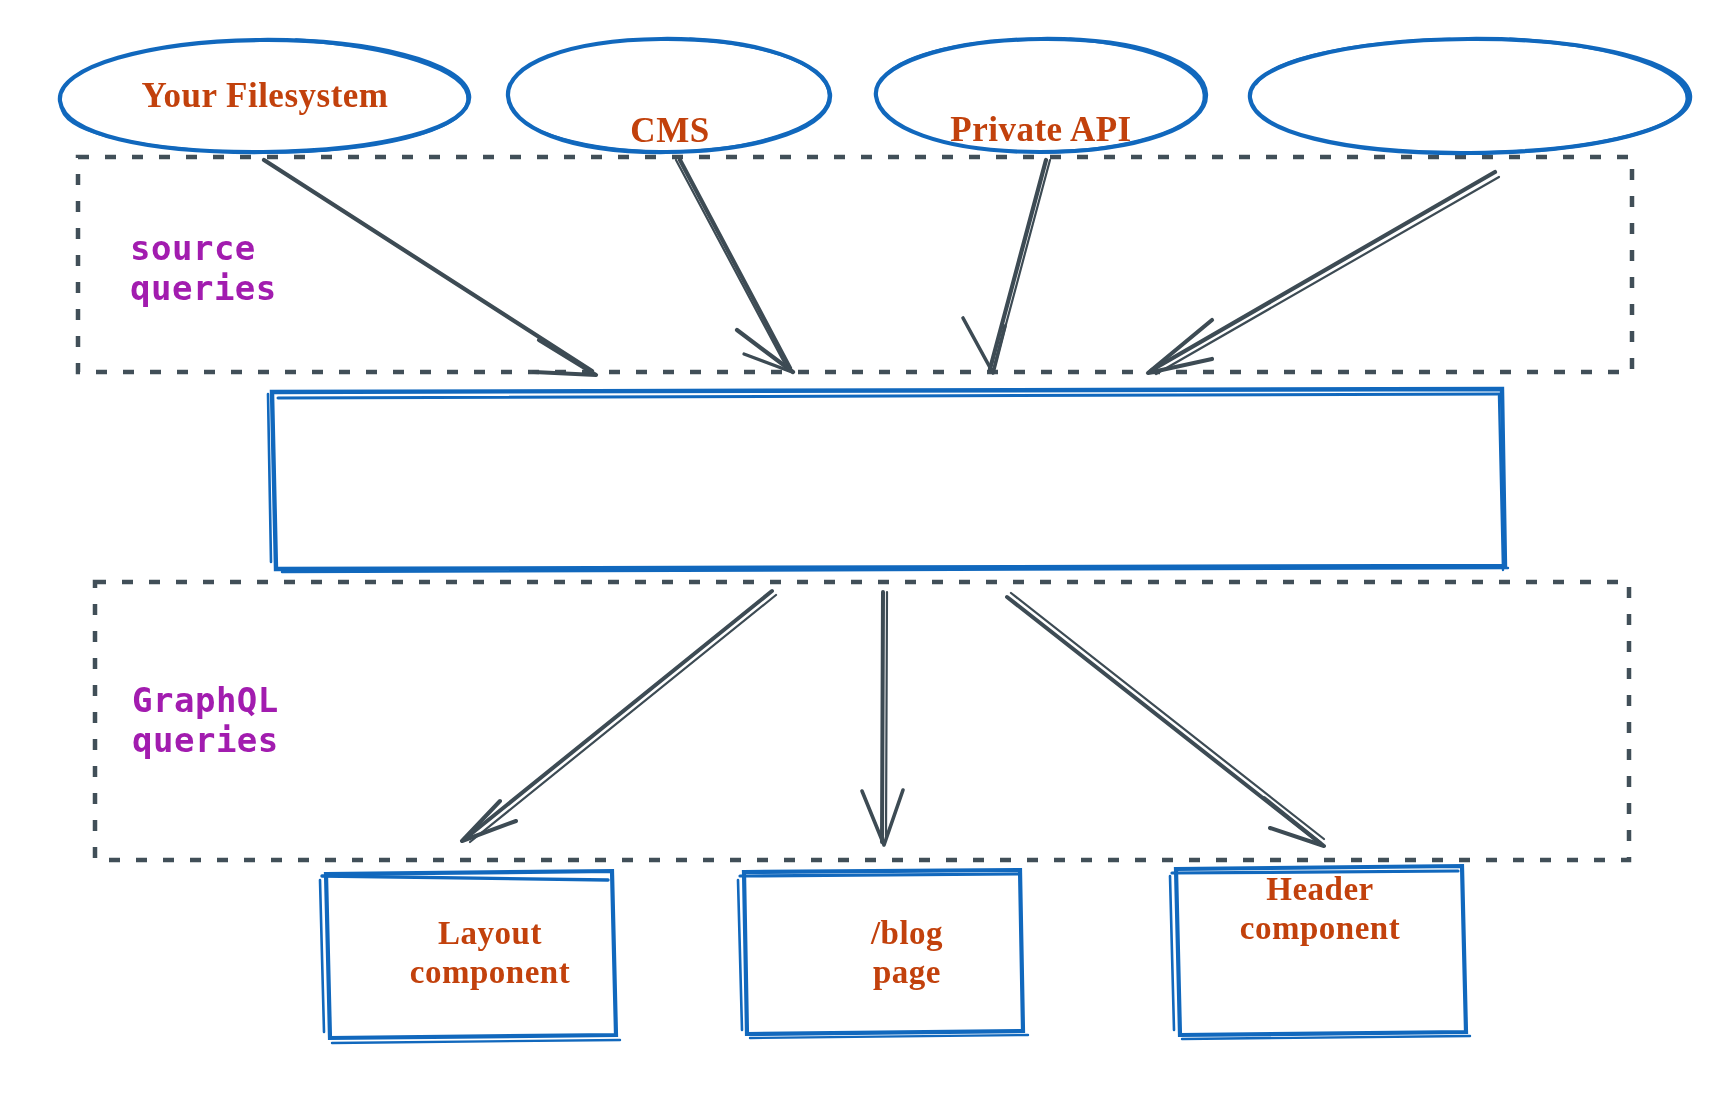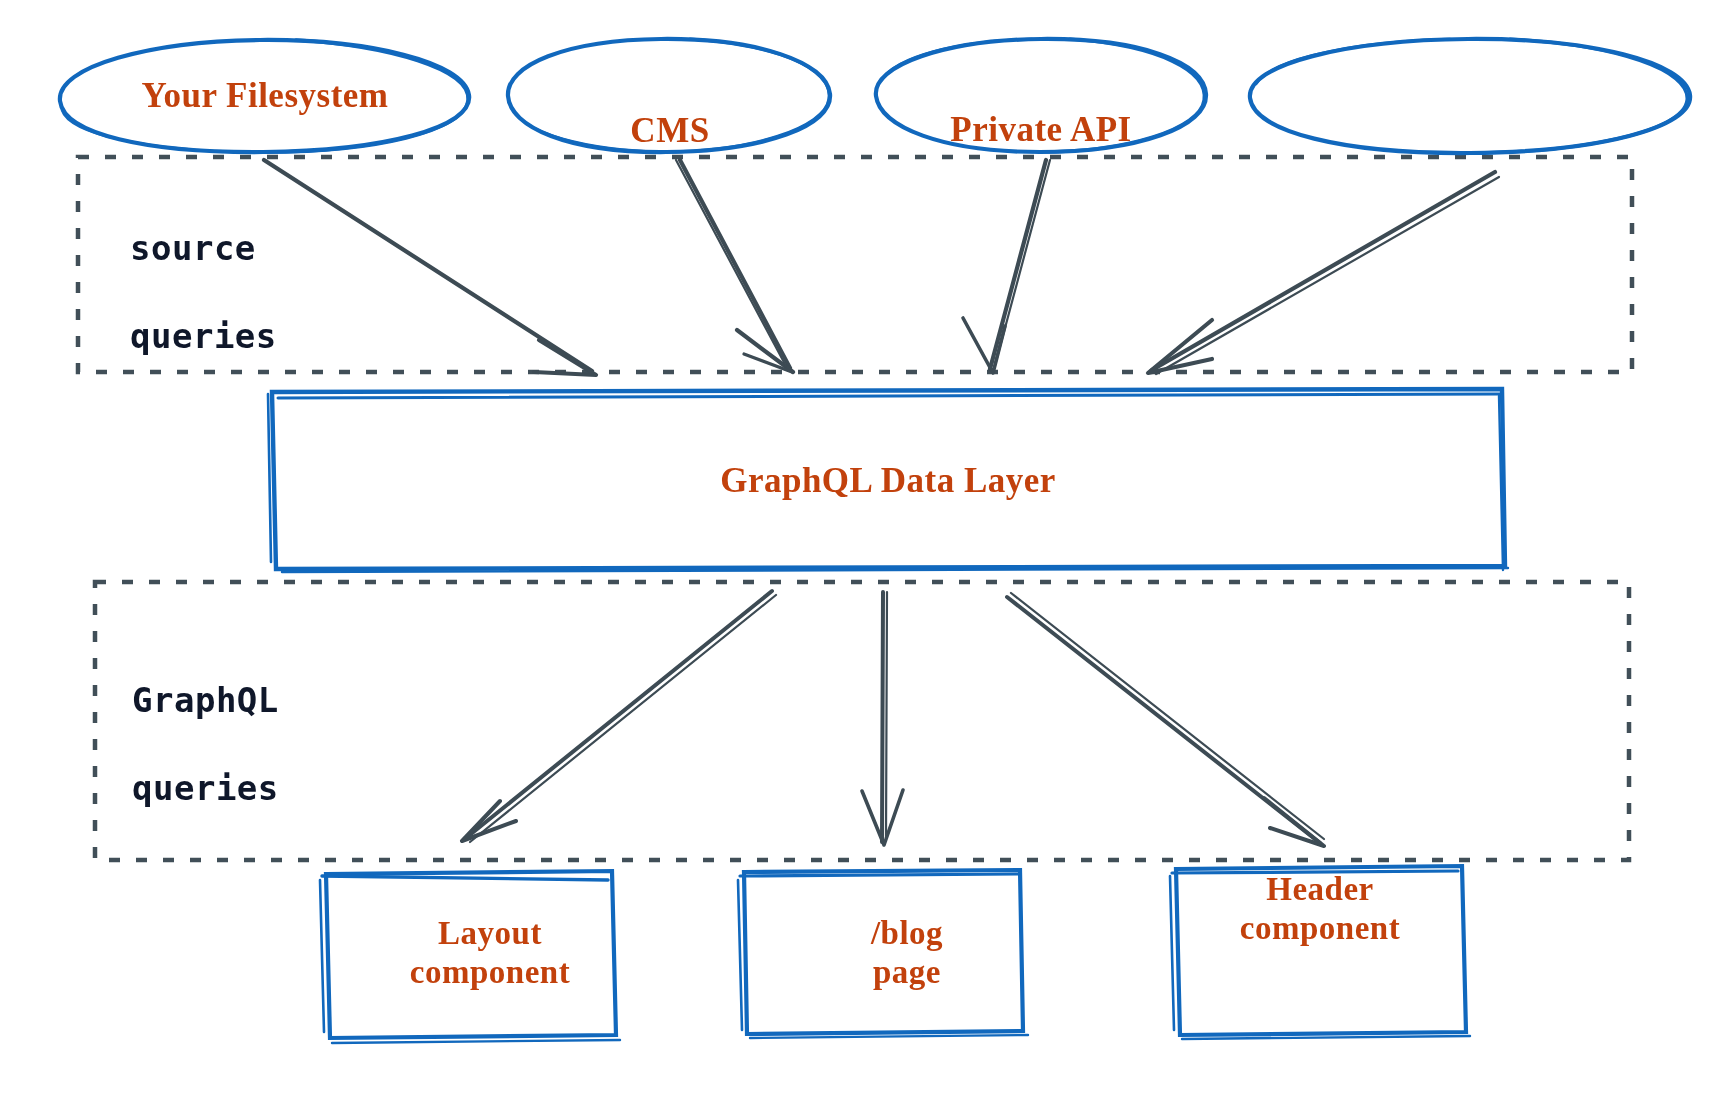--- a/index.html
+++ b/index.html
@@ -35,28 +35,27 @@
     white-space: pre;
     pointer-events: none;
   }
   .node-label {
     color: #c2410c;
     font-family: Liberation Serif, serif;
     font-weight: 700;
     letter-spacing: 0.5px;
   }
   .group-label {
-    color: #0f172a;
+    color: #a21caf;
     font-family: "DejaVu Sans Mono", "Liberation Mono", monospace;
     font-weight: 700;
     text-align: left;
     align-items: flex-start;
     justify-content: flex-start;
     letter-spacing: 0.5px;
-    gap: 48px;
   }
   .fs-ellipse { font-size: 35px; }
   .fs-layer   { font-size: 35px; }
   .fs-leaf    { font-size: 33px; }
   .fs-group   { font-size: 34px; }
 </style>
 </head>
 <body>
 
 <div id="canvas">
@@ -176,21 +175,20 @@
   <div class="lbl node-label fs-ellipse" style="left:510px; top:72px; width:320px; height:48px;margin-top:35px;">CMS</div>
 
   <div class="lbl node-label fs-ellipse" style="left:878px; top:72px; width:326px; height:48px;margin-top:34px;">Private API</div>
 
 
   <div class="lbl group-label fs-group" style="left:130px; top:228px; width:300px; height:92px;">
     <span>source</span>
     <span>queries</span>
   </div>
 
-  <div class="lbl node-label fs-layer" style="left:272px; top:457px; width:1232px; height:48px;">GraphQL Data Layer</div>
 
   <div class="lbl group-label fs-group" style="left:132px; top:680px; width:320px; height:92px;">
     <span>GraphQL</span>
     <span>queries</span>
   </div>
 
   <div class="lbl node-label fs-leaf" style="left:326px; top:903px; width:328px; height:100px;">
     <span>Layout</span>
     <span>component</span>
   </div>

